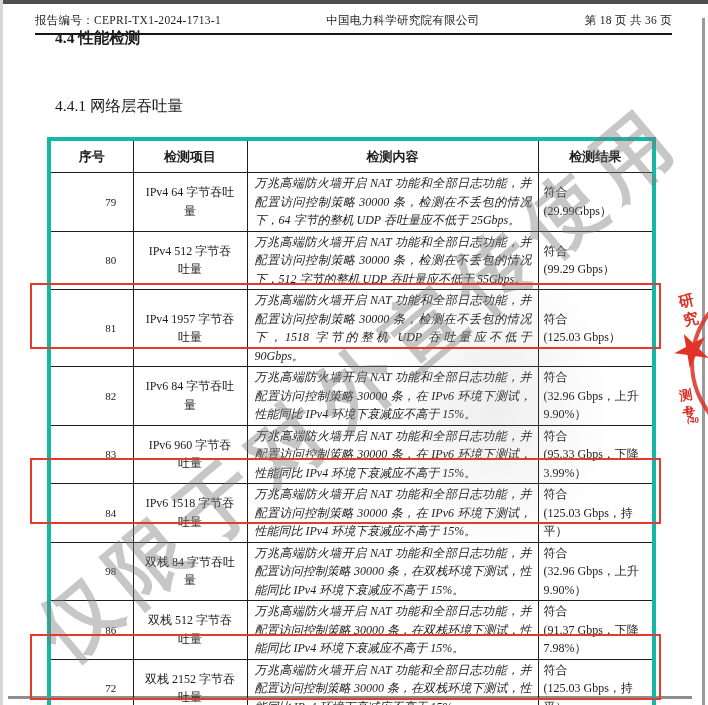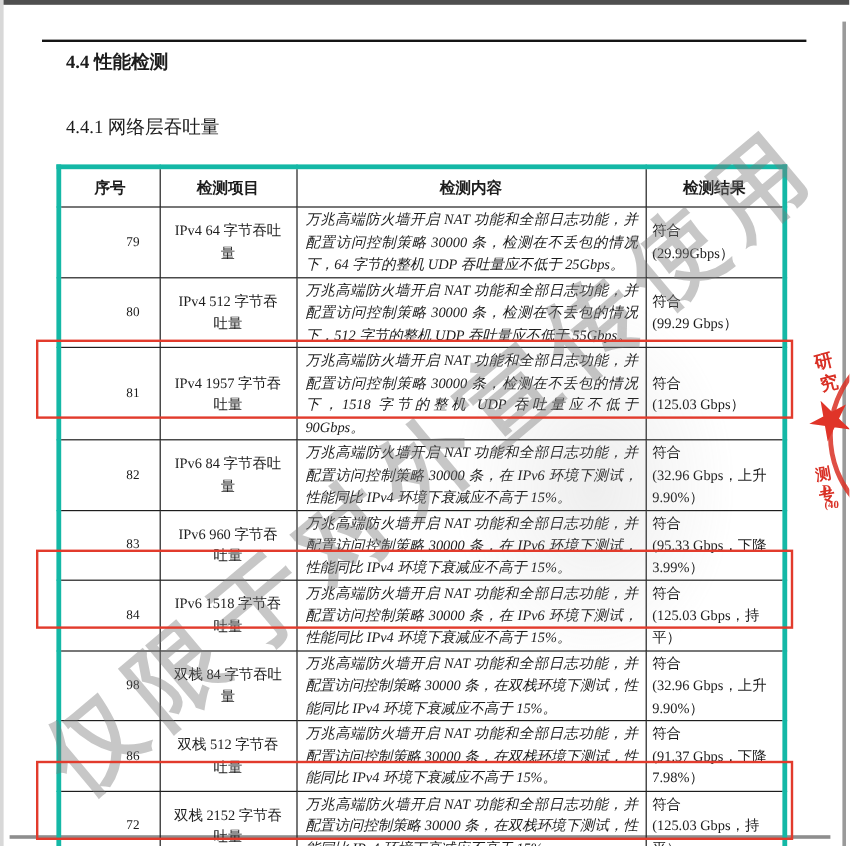--- a/index.html
+++ b/index.html
@@ -12,21 +12,21 @@
   .edge-right  { position:absolute; top:18px; left:702px; width:3px; height:687px; background:#9a9a9a; }
   .edge-bottom { position:absolute; top:696px; left:8px; width:684px; height:3px; background:#8e8e8e; }
 
   .doc-header {
     position:absolute; top:13px; left:35px; width:637px;
     display:flex; justify-content:space-between; align-items:baseline;
     font-size:11.5px; letter-spacing:0.3px;
   }
   .header-rule { position:absolute; top:33px; left:35px; width:637px; height:2px; background:#151515; }
 
-  .heading-1 { position:absolute; top:42px;  left:55px; font-size:15.5px; font-weight:bold; }
+  .heading-1 { position:absolute; top:28px;  left:55px; font-size:15.5px; font-weight:bold; }
   .heading-2 { position:absolute; top:96px;  left:55px; font-size:15.5px; font-weight:normal;text-align:center; }
 
   table.report {
     position:absolute; top:137px; left:47px; width:605px;
     border-collapse:collapse; table-layout:fixed;
     border:4px solid #14b8a6; background:transparent;
   }
   table.report th, table.report td { border:1px solid #1e1e1e; vertical-align:middle; }
   table.report thead th { height:31px; font-size:13px; font-weight:bold; text-align:center; padding:0; }
   td.cell-no      { text-align:center; font-size:11px;padding-left:39px; }
@@ -64,20 +64,25 @@
 
 <div class="page">
 
   <div class="edge-top"></div>
   <div class="edge-left"></div>
   <div class="edge-right"></div>
   <div class="edge-bottom"></div>
 
   <div class="watermark-ghost"></div>
 
+  <div class="doc-header">
+    <span>报告编号：CEPRI-TX1-2024-1713-1</span>
+    <span>中国电力科学研究院有限公司</span>
+    <span>第 18 页 共 36 页</span>
+  </div>
   <div class="header-rule"></div>
 
   <div class="heading-1">4.4 性能检测</div>
   <div class="heading-2">4.4.1 网络层吞吐量</div>
 
   <table class="report">
     <colgroup>
       <col style="width:84px">
         <col style="width:114px">
         <col style="width:291px">

